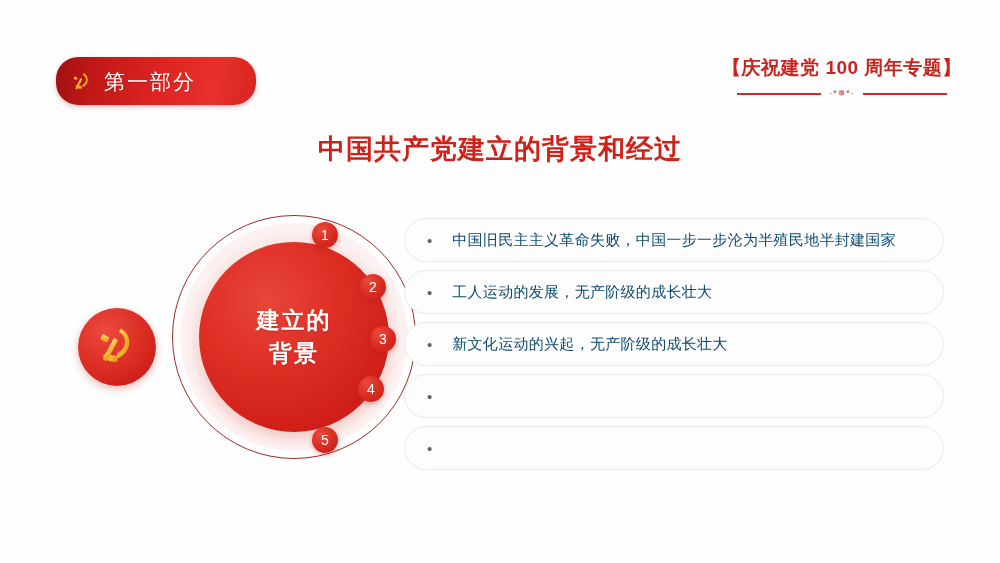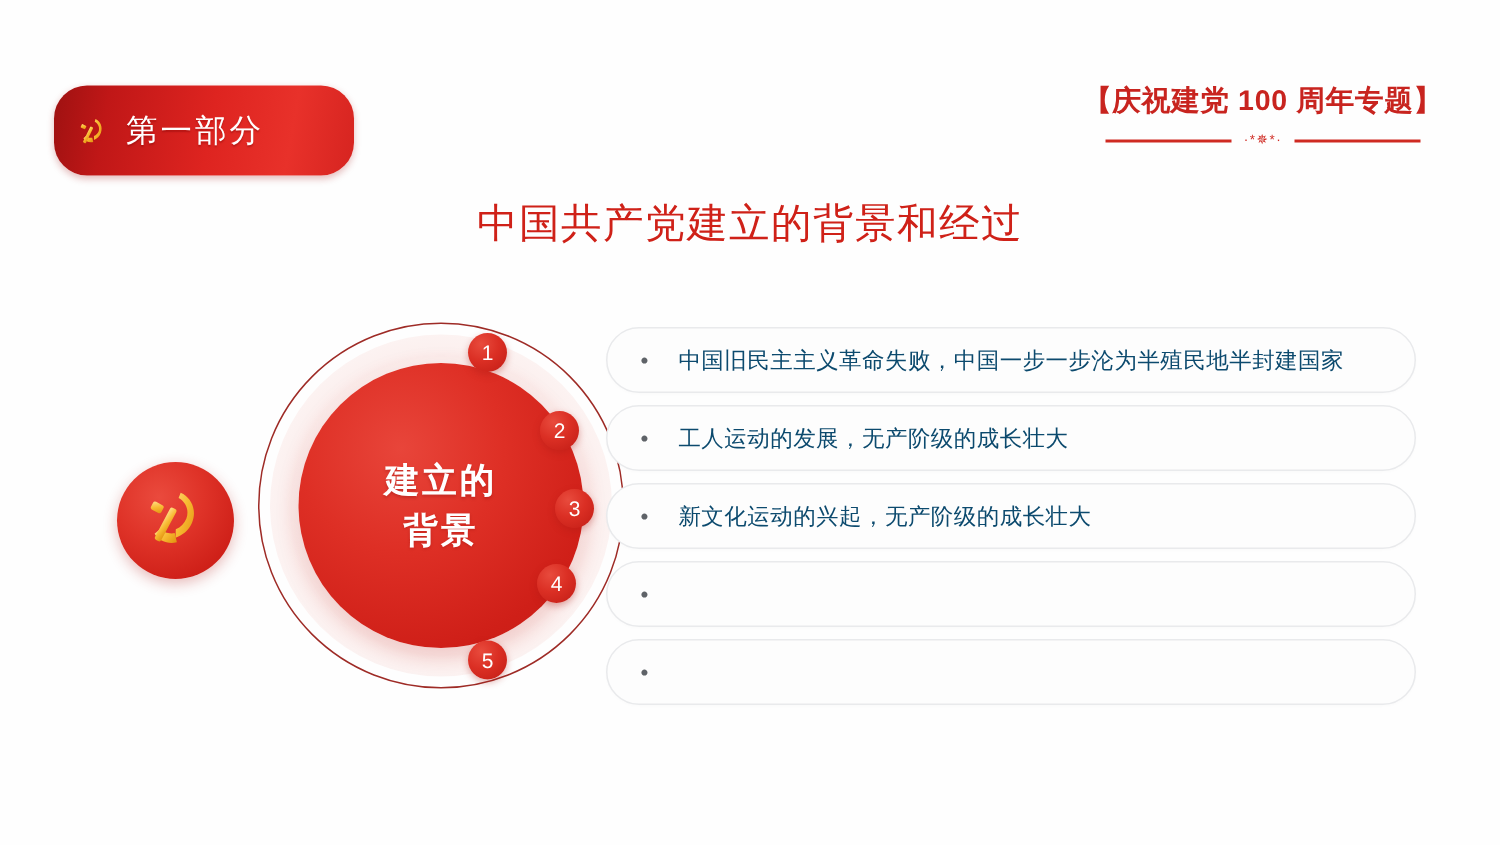--- a/index.html
+++ b/index.html
@@ -7,22 +7,22 @@
     width:1000px;height:563px;
     background:#ffffff;
     font-family:"Liberation Sans","DejaVu Sans",sans-serif;
     overflow:hidden;
     position:relative;
   }
   .slide{position:absolute;inset:0;background:#fefefe;}
 
   
   .section-pill{
-    position:absolute;left:36px;top:57px;
-    width:200px;height:60px;
+    position:absolute;left:56px;top:57px;
+    width:200px;height:48px;
     border-radius:22px;
     background:linear-gradient(100deg,#9e1111 0%,#c01717 18%,#de2420 52%,#e8312a 78%,#d62420 100%);
     box-shadow:0 2px 5px rgba(160,20,20,.28);
     display:flex;align-items:center;
     box-sizing:border-box;
     padding-left:12px;
   }
   .emblem-small{
     width:27px;height:27px;flex:0 0 auto;
     position:relative;margin-right:9px;
@@ -49,21 +49,21 @@
   .tagline-rule .ln{height:2px;background:#cf2a22;flex:0 0 84px;}
   .tagline-rule .stars{
     font-size:9px;color:#cf2a22;letter-spacing:1px;
     padding:0 8px;line-height:1;white-space:nowrap;
   }
 
   
   .main-title{
     position:absolute;left:0;right:0;top:131px;
     text-align:center;
-    color:#cf2118;font-size:27px;font-weight:400;
+    color:#cf2118;font-size:27px;font-weight:700;
     letter-spacing:1px;
   }
 
   
   .diagram{
     position:absolute;left:70px;top:205px;
     width:330px;height:280px;
   }
   .ring-outline{
     position:absolute;left:102px;top:10px;

